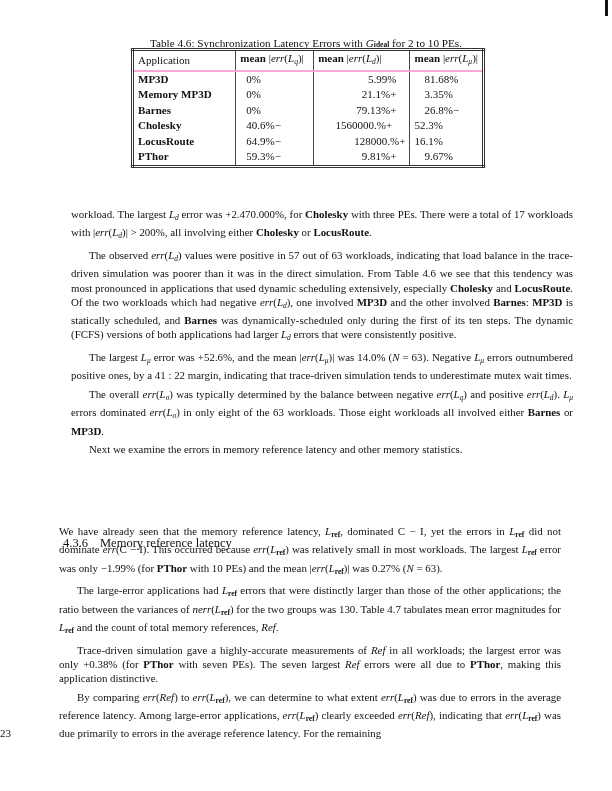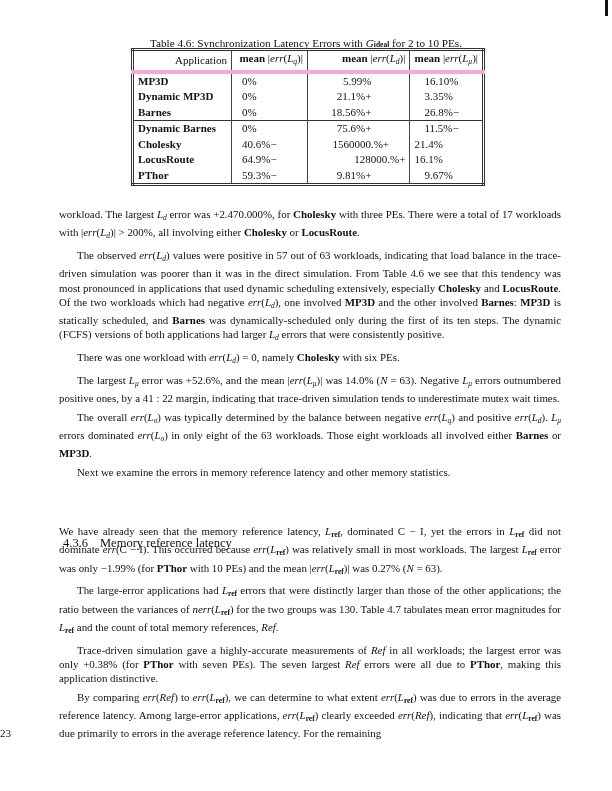--- a/index.html
+++ b/index.html
@@ -17,25 +17,25 @@
   .tbl {
     position: absolute; left: 131px; top: 48px; width: 354px;
     border-collapse: collapse; font-size: 11px;
     border: 3px double #333;
   }
   .tbl td, .tbl th {
     padding: 0 4px; height: 15.5px; line-height: 15.5px;
     border-left: 1px solid #444; border-right: 1px solid #444;
     white-space: nowrap; font-weight: normal;
   }
-  .tbl th { text-align: right; border-bottom: 4px solid #f9a8d4; }
+  .tbl th { text-align: left; border-bottom: 2px solid #f9a8d4; }
   .tbl th b { font-weight: bold; }
   .tbl td.app { font-weight: bold; text-align: left; width: 112px; }
   .tbl td.c1 { text-align: left; padding-left: 10px; width: 68px; }
-  .tbl td.c2 { text-align: right; padding-right: 38px; width: 100px; }
+  .tbl td.c2 { text-align: right; padding-right: 13px; width: 100px; }
   .tbl td.c3 { text-align: left; padding-left: 14px; }
   .tbl tr.group-break td { border-top: 1px solid #333; }
   .mi { font-style: italic; }
   .text {
     position: absolute; left: 59px; width: 502px;
     font-size: 10.9px; line-height: 14.3px; text-align: justify;
   }
   .text p { margin: 0 0 4.4px 0; text-indent: 18px; }
   .text p.noind { text-indent: 0; }
   .text b { font-weight: bold; }
@@ -63,65 +63,58 @@
       <th><b>mean</b> |<span class="mi">err</span>(<span class="mi">L</span><span class="sub mi">q</span>)|</th>
       <th><b>mean</b> |<span class="mi">err</span>(<span class="mi">L</span><span class="sub mi">d</span>)|</th>
       <th><b>mean</b> |<span class="mi">err</span>(<span class="mi">L</span><span class="sub mi">μ</span>)|</th>
     </tr>
   </thead>
   <tbody>
     <tr>
       <td class="app">MP3D</td>
       <td class="c1">0%</td>
       <td class="c2">5.99%</td>
-      <td class="c3">16.10%</td>
+      <td class="c3">81.68%</td>
     </tr>
     <tr>
-      <td class="app">Dynamic MP3D</td>
+      <td class="app">Memory MP3D</td>
       <td class="c1">0%</td>
       <td class="c2">21.1%+</td>
       <td class="c3">3.35%</td>
     </tr>
     <tr>
       <td class="app">Barnes</td>
       <td class="c1">0%</td>
-      <td class="c2">18.56%+</td>
+      <td class="c2">79.13%+</td>
       <td class="c3">26.8%−</td>
-    </tr>
-    <tr class="group-break">
-      <td class="app">Dynamic Barnes</td>
-      <td class="c1">0%</td>
-      <td class="c2">75.6%+</td>
-      <td class="c3">11.5%−</td>
     </tr>
     <tr>
       <td class="app">Cholesky</td>
       <td class="c1">40.6%−</td>
       <td class="c2" style="text-align:center;padding-left:8px;padding-right:4px;">1560000.%+</td>
-      <td class="c3" style="padding-left:4px;">21.4%</td>
+      <td class="c3" style="padding-left:4px;">52.3%</td>
     </tr>
     <tr>
       <td class="app">LocusRoute</td>
       <td class="c1">64.9%−</td>
       <td class="c2" style="text-align:right;padding-left:14px;padding-right:4px;">128000.%+</td>
       <td class="c3" style="padding-left:4px;">16.1%</td>
     </tr>
     <tr>
       <td class="app">PThor</td>
       <td class="c1">59.3%−</td>
       <td class="c2">9.81%+</td>
       <td class="c3">9.67%</td>
     </tr>
   </tbody>
 </table>
 
-<div class="text" style="top:207px;">
+<div class="text" style="top:207px;margin-left:12px;">
   <p class="noind">workload. The largest <i>L</i><span class="sub"><i>d</i></span> error was +2.470.000%, for <b>Cholesky</b> with three PEs. There were a total of 17 workloads with |<i>err</i>(<i>L</i><span class="sub"><i>d</i></span>)| &gt; 200%, all involving either <b>Cholesky</b> or <b>LocusRoute</b>.</p>
   <p>The observed <i>err</i>(<i>L</i><span class="sub"><i>d</i></span>) values were positive in 57 out of 63 workloads, indicating that load balance in the trace-driven simulation was poorer than it was in the direct simulation. From Table 4.6 we see that this tendency was most pronounced in applications that used dynamic scheduling extensively, especially <b>Cholesky</b> and <b>LocusRoute</b>. Of the two workloads which had negative <i>err</i>(<i>L</i><span class="sub"><i>d</i></span>), one involved <b>MP3D</b> and the other involved <b>Barnes</b>: <b>MP3D</b> is statically scheduled, and <b>Barnes</b> was dynamically-scheduled only during the first of its ten steps. The dynamic (FCFS) versions of both applications had larger <i>L</i><span class="sub"><i>d</i></span> errors that were consistently positive.</p>
-  <p>There was one workload with <i>err</i>(<i>L</i><span class="sub"><i>d</i></span>) = 0, namely <b>Cholesky</b> with six PEs.</p>
   <p>The largest <i>L</i><span class="sub"><i>μ</i></span> error was +52.6%, and the mean |<i>err</i>(<i>L</i><span class="sub"><i>μ</i></span>)| was 14.0% (<i>N</i> = 63). Negative <i>L</i><span class="sub"><i>μ</i></span> errors outnumbered positive ones, by a 41 : 22 margin, indicating that trace-driven simulation tends to underestimate mutex wait times.</p>
   <p>The overall <i>err</i>(<i>L</i><span class="sub"><i>σ</i></span>) was typically determined by the balance between negative <i>err</i>(<i>L</i><span class="sub"><i>q</i></span>) and positive <i>err</i>(<i>L</i><span class="sub"><i>d</i></span>). <i>L</i><span class="sub"><i>μ</i></span> errors dominated <i>err</i>(<i>L</i><span class="sub"><i>σ</i></span>) in only eight of the 63 workloads. Those eight workloads all involved either <b>Barnes</b> or <b>MP3D</b>.</p>
   <p>Next we examine the errors in memory reference latency and other memory statistics.</p>
 </div>
 
 <div class="heading">
   <span class="num">4.3.6</span><span>Memory reference latency</span>
 </div>
 
 <div class="text" style="top:524px;">

